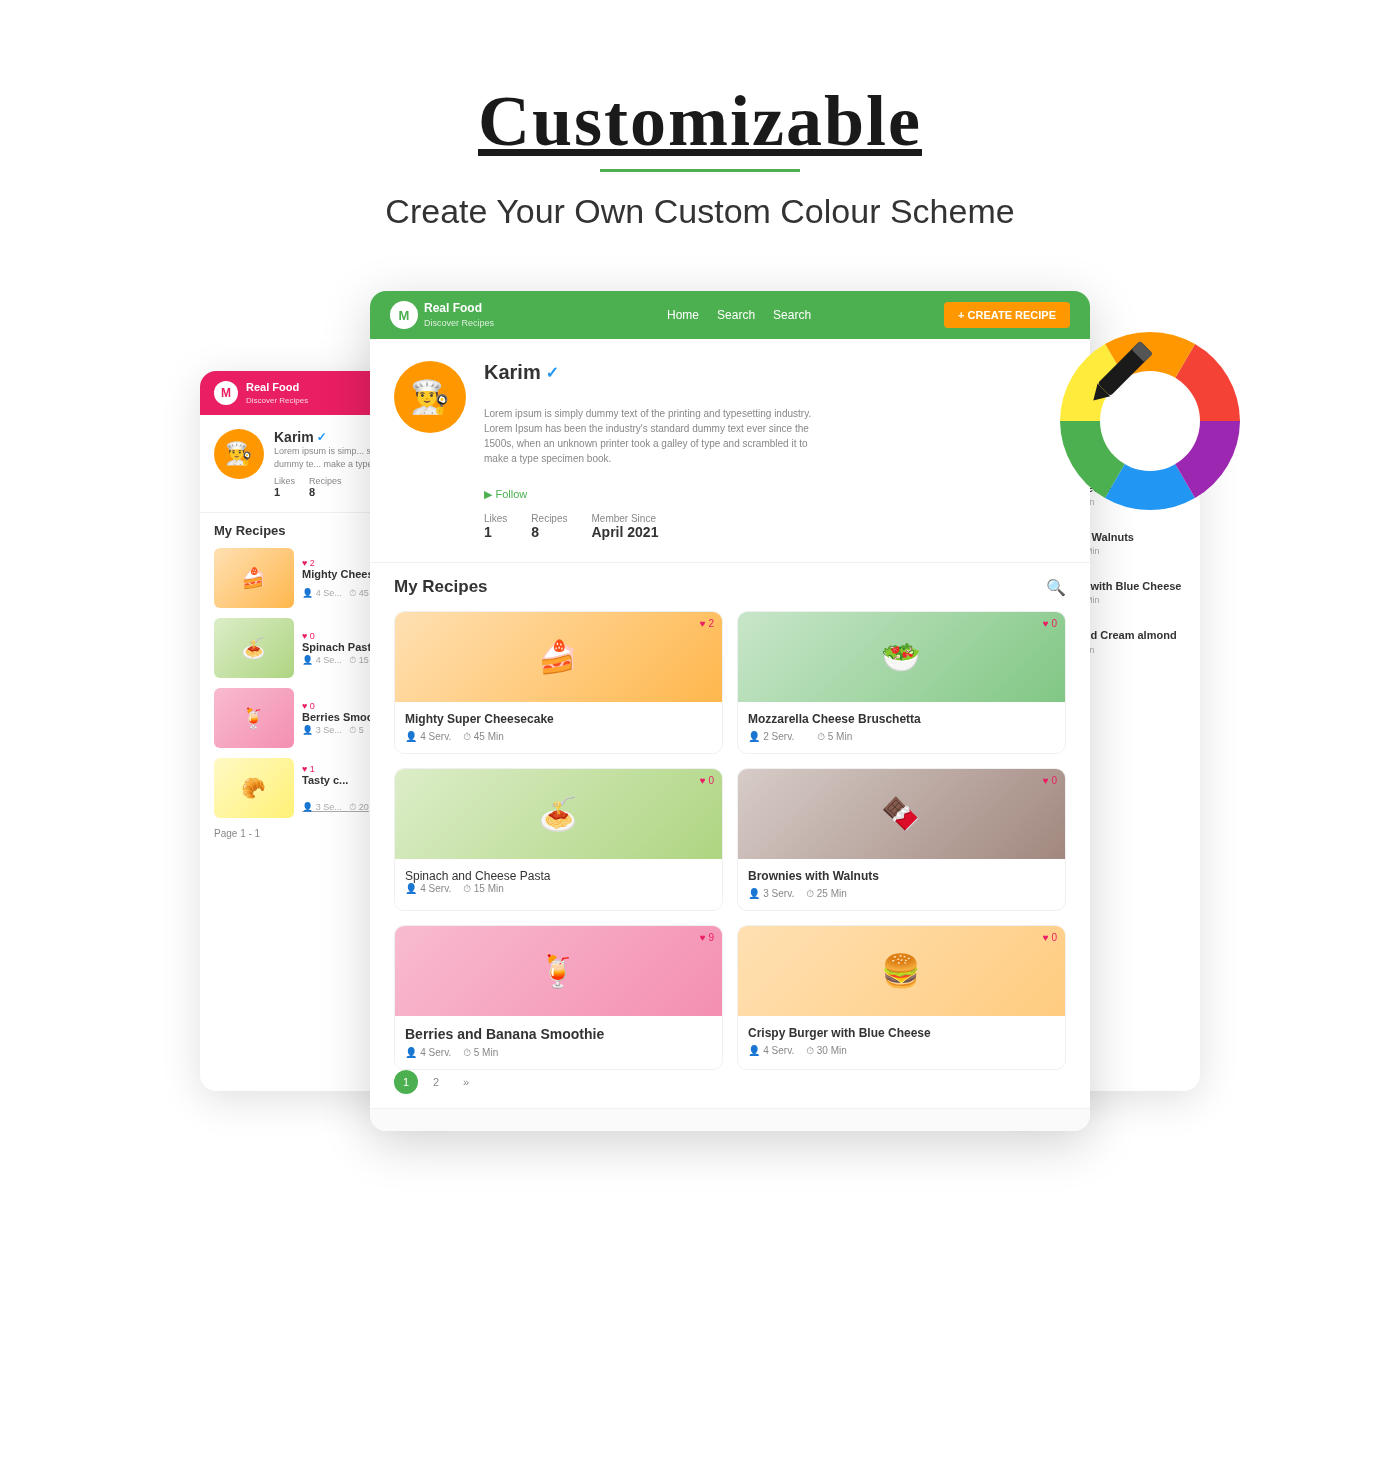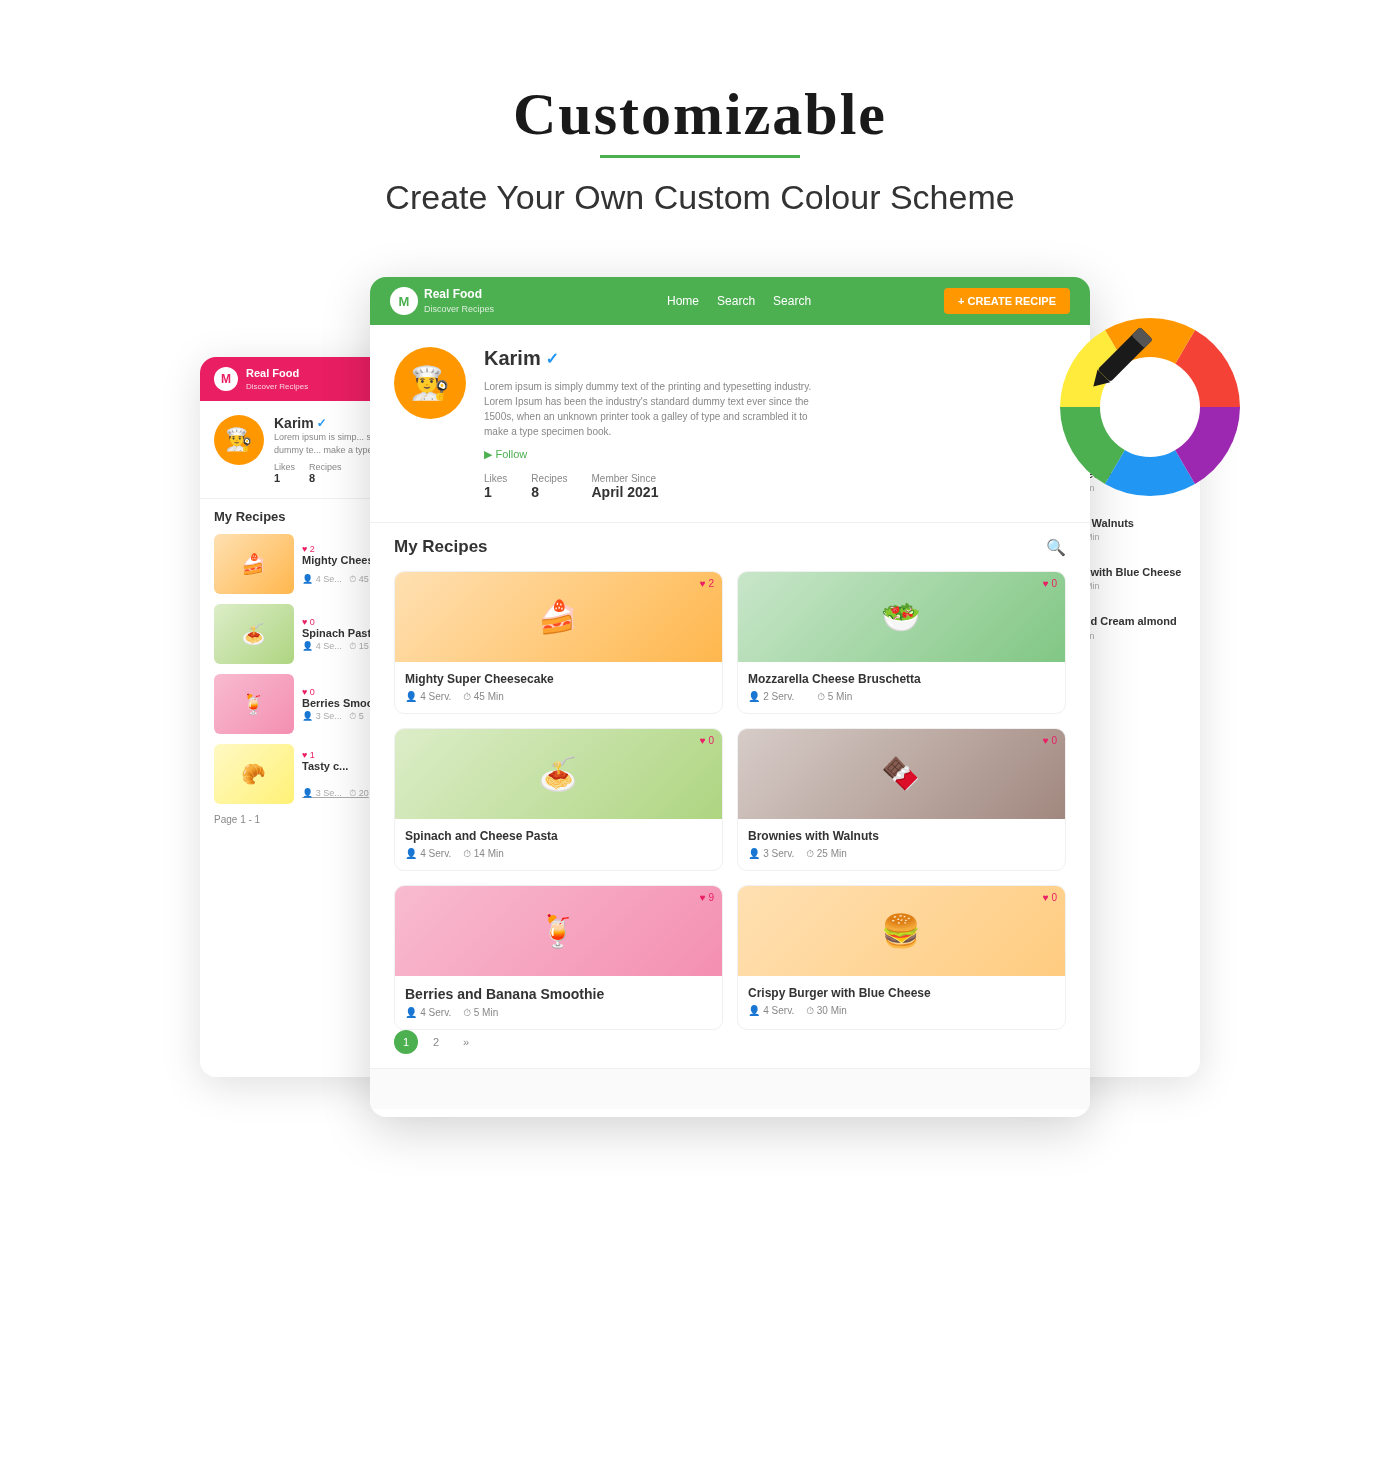--- a/index.html
+++ b/index.html
@@ -12,21 +12,21 @@
       min-height: 1471px;
       padding: 40px 0 60px;
     }
   </style>
 </head>
 <body>
 
 <div style="position:relative; width:1400px; min-height:1471px; overflow:hidden; margin:0 auto;">
 
   <div style="text-align:center; padding: 40px 0 10px;">
-    <div style="font-family: 'Brush Script MT', 'Comic Sans MS', cursive; font-size: 60px; font-weight: bold; color: #1a1a1a; letter-spacing:2px;">Customizable</div>
+    <div style="font-family: 'Brush Script MT', 'Comic Sans MS', cursive; font-size: 72px; font-weight: bold; color: #1a1a1a; letter-spacing:2px;text-decoration:underline;">Customizable</div>
     <div style="width:200px; height:3px; background:#4caf50; margin: 6px auto 20px;"></div>
     <div style="font-size:34px; color:#333; font-weight:400; margin-bottom:50px;">Create Your Own Custom Colour Scheme</div>
   </div>
 
   <div style="position:relative; width:1000px; height:840px; margin:0 auto;">
 
     <div style="position:absolute; top:20px; right:-60px; z-index:200; width:220px; height:220px;">
       <svg width="220" height="220" viewBox="0 0 220 220">
 
         <circle cx="110" cy="110" r="90" fill="none"></circle>
@@ -132,21 +132,21 @@
         <button style="background:#ff9800;color:#fff;border:none;padding:7px 14px;border-radius:4px;font-size:11px;font-weight:bold;margin-left:auto;cursor:pointer;">+ CREATE RECIPE</button>
       </div>
 
       <div style="display:flex;padding:22px 24px;gap:18px;align-items:flex-start;border-bottom:1px solid #f0f0f0;flex-shrink:0;">
         <div style="width:72px;height:72px;background:#ff9800;border-radius:50%;display:flex;align-items:center;justify-content:center;font-size:32px;flex-shrink:0;">👨‍🍳</div>
         <div style="flex:1;">
           <div style="font-size:20px;font-weight:bold;color:#333;display:flex;align-items:center;gap:5px;">
             <span>Karim</span>
             <span style="color:#2196f3;font-size:16px;">✓</span>
           </div>
-          <div style="font-size:10px;color:#888;line-height:1.5;margin:9px 0;max-width:340px;">Lorem ipsum is simply dummy text of the printing and typesetting industry. Lorem Ipsum has been the industry's standard dummy text ever since the 1500s, when an unknown printer took a galley of type and scrambled it to make a type specimen book.</div>
+          <div style="font-size:10px;color:#888;line-height:1.5;margin:22px 0;max-width:340px;">Lorem ipsum is simply dummy text of the printing and typesetting industry. Lorem Ipsum has been the industry's standard dummy text ever since the 1500s, when an unknown printer took a galley of type and scrambled it to make a type specimen book.</div>
           <div style="font-size:11px;color:#4caf50;display:flex;align-items:center;gap:3px;">▶ Follow</div>
           <div style="display:flex;gap:24px;margin-top:12px;">
             <div>
               <div style="font-size:10px;color:#888;">Likes</div>
               <div style="font-size:14px;font-weight:bold;color:#333;">1</div>
             </div>
             <div>
               <div style="font-size:10px;color:#888;">Recipes</div>
               <div style="font-size:14px;font-weight:bold;color:#333;">8</div>
             </div>
@@ -193,24 +193,24 @@
               </div>
             </div>
           </div>
 
           <div style="border:1px solid #f0f0f0;border-radius:10px;overflow:hidden;">
             <div style="position:relative;width:100%;height:90px;background:linear-gradient(135deg,#dcedc8,#aed581);display:flex;align-items:center;justify-content:center;font-size:32px;">
               🍝
               <div style="position:absolute;top:6px;right:8px;font-size:10px;color:#e91e63;display:flex;align-items:center;gap:2px;">♥ 0</div>
             </div>
             <div style="padding:10px;">
-              <div style="font-size:12px;font-weight:bold;color:#333;margin-bottom:5px;">Spinach and Cheese Pasta</div>
+              <div style="font-size:12px;font-weight:normal;color:#333;">Spinach and Cheese Pasta</div>
               <div style="display:flex;gap:12px;font-size:10px;color:#888;">
                 <span>👤 4 Serv.</span>
-                <span>⏱ 14 Min</span>
+                <span>⏱ 15 Min</span>
               </div>
             </div>
           </div>
 
           <div style="border:1px solid #f0f0f0;border-radius:10px;overflow:hidden;">
             <div style="position:relative;width:100%;height:90px;background:linear-gradient(135deg,#d7ccc8,#a1887f);display:flex;align-items:center;justify-content:center;font-size:32px;">
               🍫
               <div style="position:absolute;top:6px;right:8px;font-size:10px;color:#e91e63;display:flex;align-items:center;gap:2px;">♥ 0</div>
             </div>
             <div style="padding:10px;">

